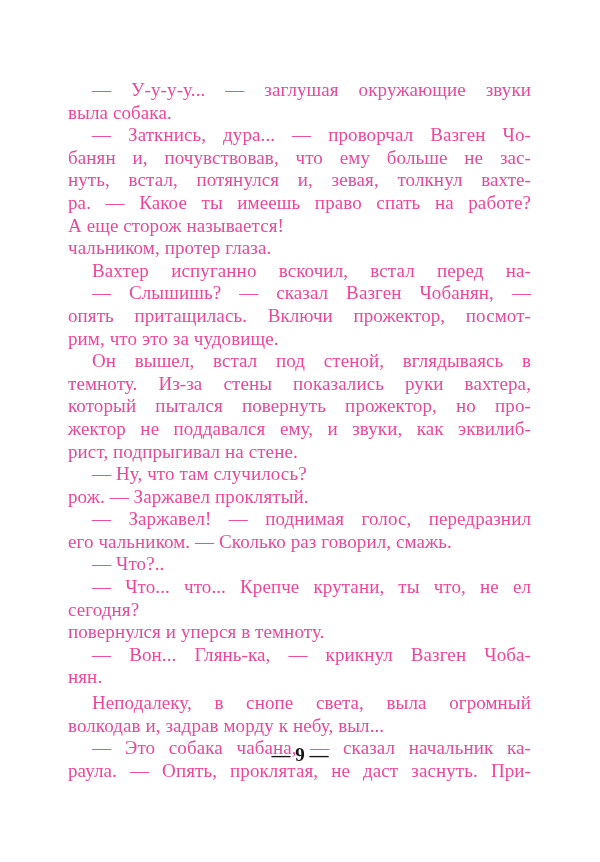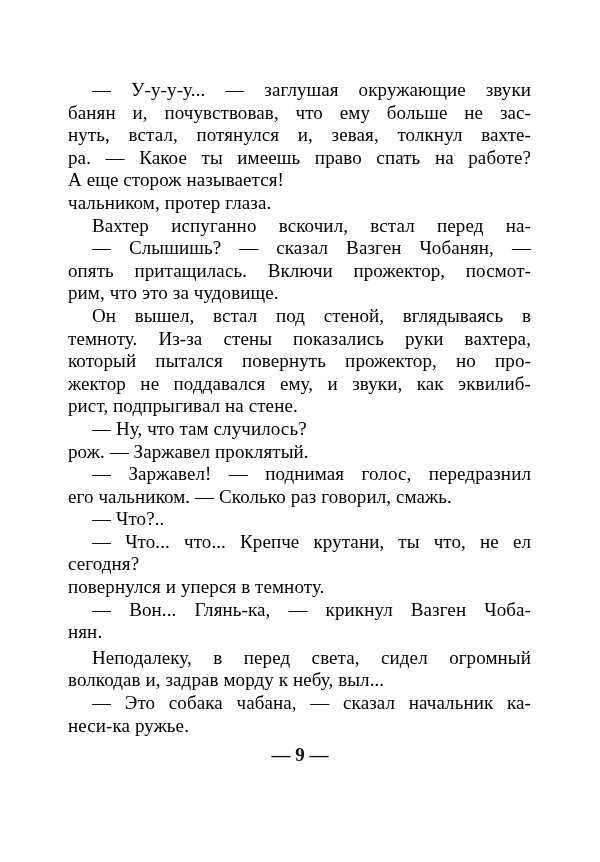--- a/index.html
+++ b/index.html
@@ -3,41 +3,43 @@
 <meta charset="utf-8">
 <style>
   html, body { margin:0; padding:0; background:#ffffff; }
   body { width:600px; height:862px; position:relative; overflow:hidden; }
   .page { position:absolute; left:68px; top:79px; width:463px; }
   .line {
     font-family: "Liberation Serif", "DejaVu Serif", serif;
     font-size: 19px;
     line-height: 22.6px;
     height: 22.6px;
-    color: #000000;
+    color: #ec4899;
     white-space: nowrap;
     text-align: justify;
     text-align-last: justify;
     letter-spacing: 0.1px;
   }
   .line.indent { padding-left: 24px; }
   .line.last { text-align-last: left; }
   .gap { height: 3px; }
   .pagenum {
     position:absolute; left:0; width:600px; top:744px;
     text-align:center;
     font-family: "Liberation Serif", "DejaVu Serif", serif;
     font-size: 19px; font-weight: bold; color:#141414;
   }
 </style>
 </head>
 <body>
 
 <div class="page">
   <div class="line indent">— У-у-у-у... — заглушая окружающие звуки</div>
+  <div class="line last">выла собака.</div>
+  <div class="line indent">— Заткнись, дура... — проворчал Вазген Чо-</div>
   <div class="line">банян и, почувствовав, что ему больше не зас-</div>
   <div class="line">нуть, встал, потянулся и, зевая, толкнул вахте-</div>
   <div class="line">ра. — Какое ты имеешь право спать на работе?</div>
   <div class="line last">А еще сторож называется!</div>
   <div class="line last">чальником, протер глаза.</div>
   <div class="line indent">Вахтер испуганно вскочил, встал перед на-</div>
   <div class="line indent">— Слышишь? — сказал Вазген Чобанян, —</div>
   <div class="line">опять притащилась. Включи прожектор, посмот-</div>
   <div class="line last">рим, что это за чудовище.</div>
   <div class="line indent">Он вышел, встал под стеной, вглядываясь в</div>
@@ -49,19 +51,19 @@
   <div class="line last">рож. — Заржавел проклятый.</div>
   <div class="line indent">— Заржавел! — поднимая голос, передразнил</div>
   <div class="line last">его чальником. — Сколько раз говорил, смажь.</div>
   <div class="line indent last">— Что?..</div>
   <div class="line indent">— Что... что... Крепче крутани, ты что, не ел</div>
   <div class="line last">сегодня?</div>
   <div class="line last">повернулся и уперся в темноту.</div>
   <div class="line indent">— Вон... Глянь-ка, — крикнул Вазген Чоба-</div>
   <div class="line last">нян.</div>
   <div class="gap"></div>
-  <div class="line indent">Неподалеку, в перед света, сидел огромный</div>
+  <div class="line indent">Неподалеку, в снопе света, выла огромный</div>
   <div class="line last">волкодав и, задрав морду к небу, выл...</div>
   <div class="line indent">— Это собака чабана, — сказал начальник ка-</div>
-  <div class="line last">неси-ка ружье.</div>
+  <div class="line">раула. — Опять, проклятая, не даст заснуть. При-</div>
 </div>
 
 <div class="pagenum">— 9 —</div>
 
 </body></html>

